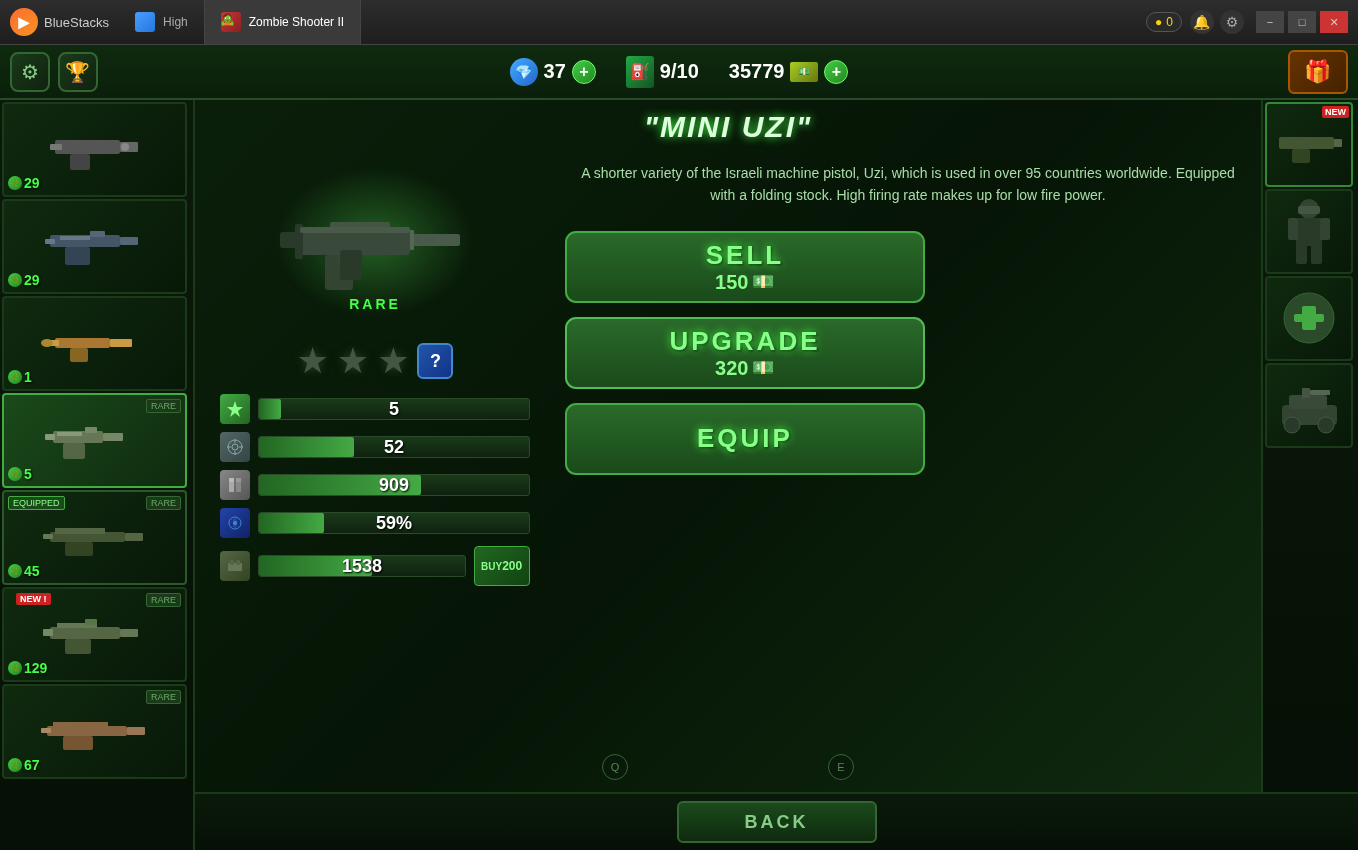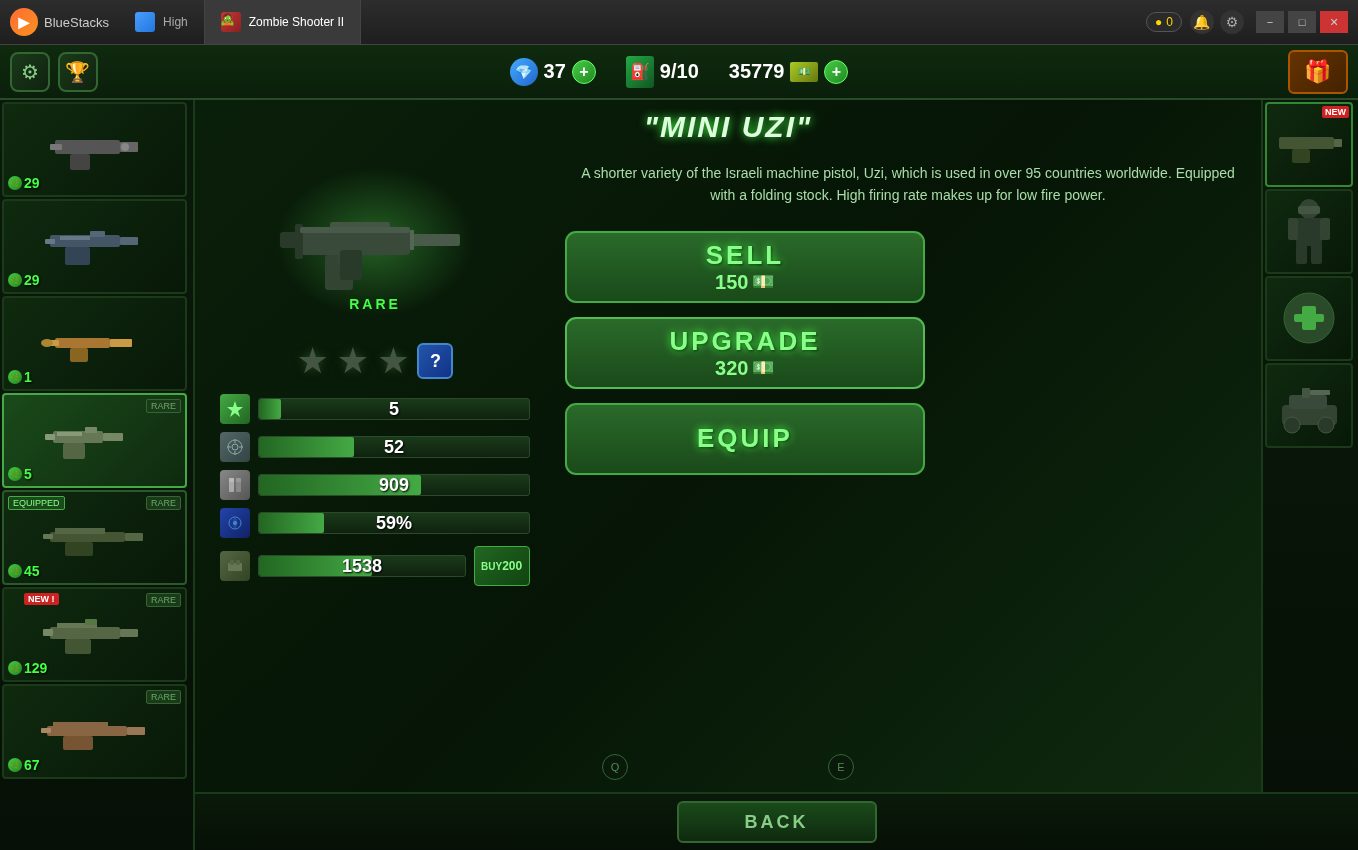--- a/index.html
+++ b/index.html
@@ -270,21 +270,21 @@
       background: #1a4a1a;
       border: 1px solid #44aa44;
       color: #88ff88;
       font-size: 9px;
       padding: 1px 4px;
       border-radius: 2px;
     }
     .new-badge {
       position: absolute;
       top: 4px;
-      left: 20px;
+      left: 12px;
       background: #cc2222;
       color: white;
       font-size: 9px;
       font-weight: bold;
       padding: 1px 4px;
       border-radius: 2px;
     }
 
     
     .center-panel {

